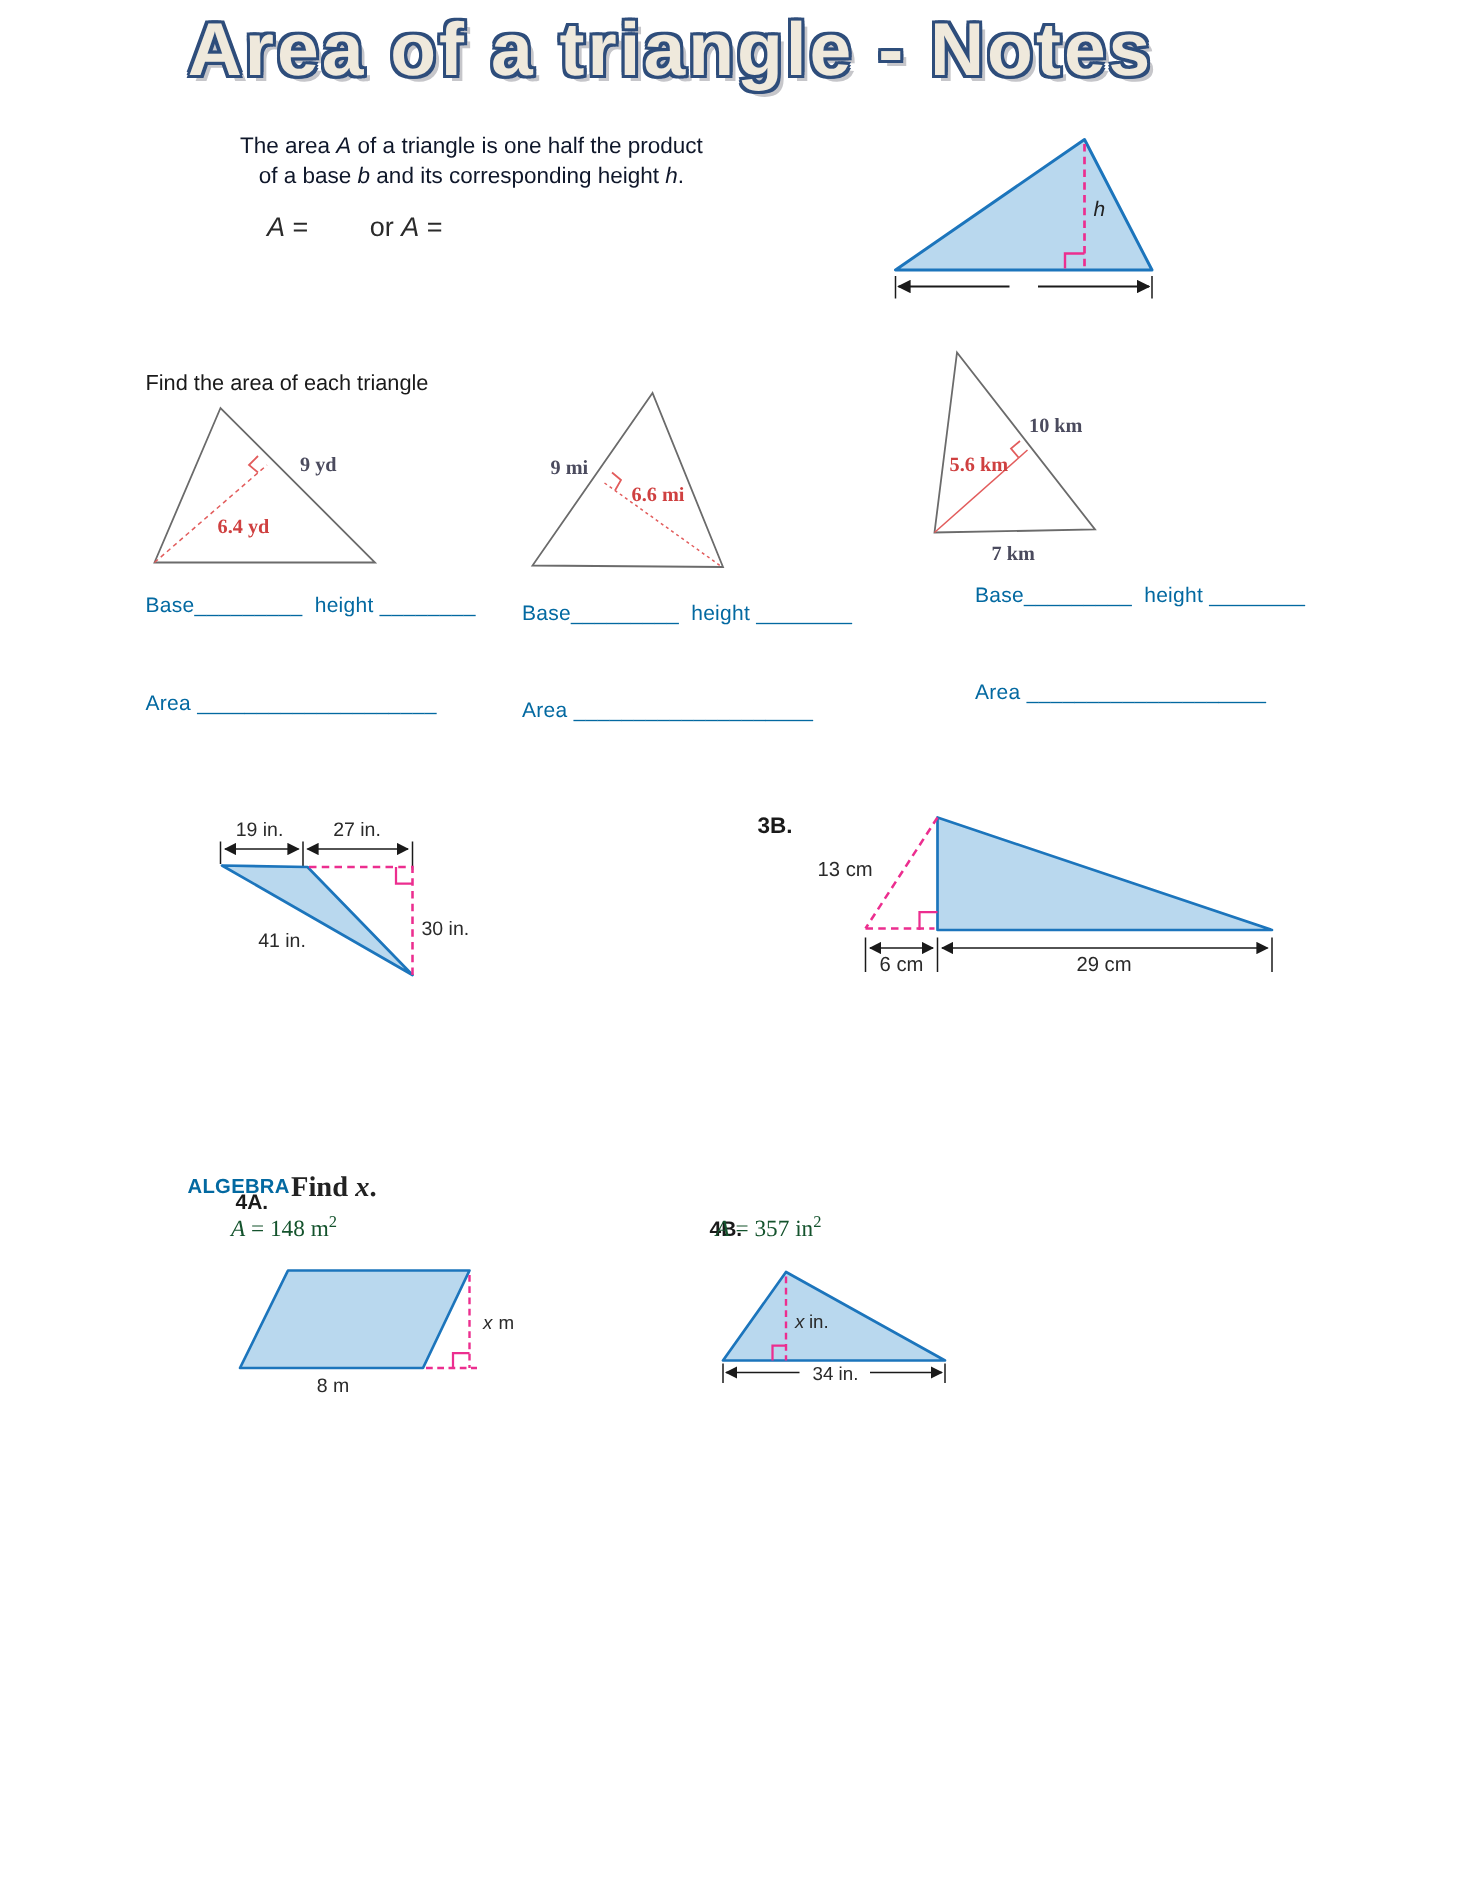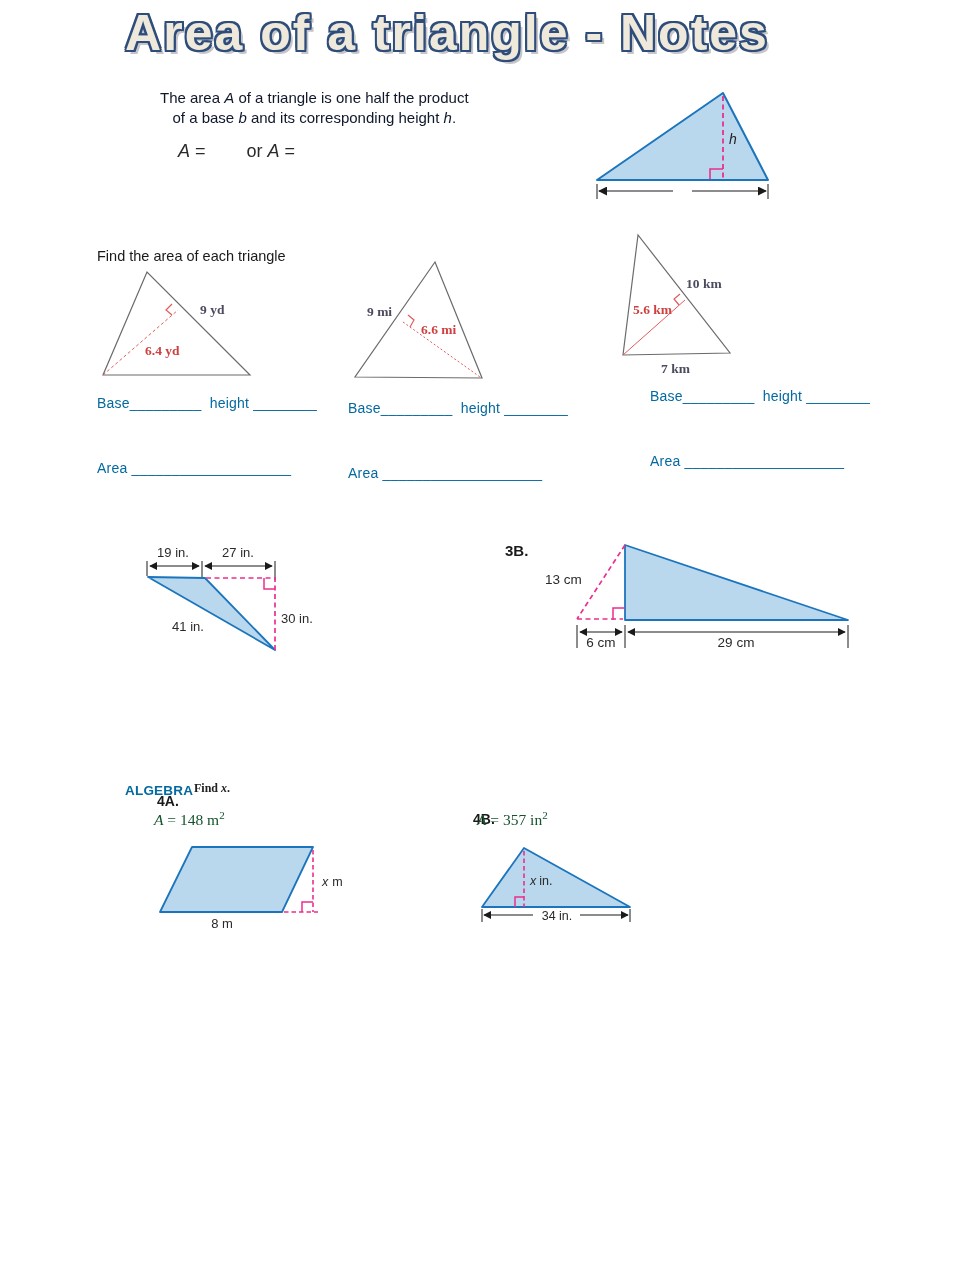--- a/index.html
+++ b/index.html
@@ -24,21 +24,21 @@
   .h1s{left:97px;top:224px;font-size:14.5px;color:#1a1a1a;margin-top:24px;}
   .blank{font-size:14px;color:#0369a1;white-space:pre;letter-spacing:.2px;}
 
   .h2s{left:108px;top:497px;font-family:"Liberation Serif",serif;font-weight:bold;
        font-size:17.5px;color:#262626;letter-spacing:.3px;}
 
   .lbl3b{left:505px;top:542px;font-weight:bold;font-size:15px;color:#1a1a1a;}
 
   .alg-tag{left:125px;top:783px;font-weight:bold;font-size:13.5px;color:#0369a1;letter-spacing:.2px;}
   .alg-find{left:194px;top:781px;font-family:"Liberation Serif",serif;font-weight:bold;
-            font-size:12px;color:#222;}
+            font-size:19px;color:#222;}
   .plabel{font-weight:bold;font-size:14px;color:#1a1a1a;}
   .pformula{font-family:"Liberation Serif",serif;font-size:15.5px;color:#14532d;}
   .pformula sup{font-size:11px;}
 
   .footer{left:78px;top:1060px;width:700px;font-family:"Liberation Serif",serif;
           font-size:16px;line-height:21.5px;color:#000;}
 
   svg text{font-family:"Liberation Sans",sans-serif;}
   text.figserif{font-family:"Liberation Serif",serif;font-weight:bold;font-size:13.5px;}
   text.dark{fill:#4b4b5e;}

